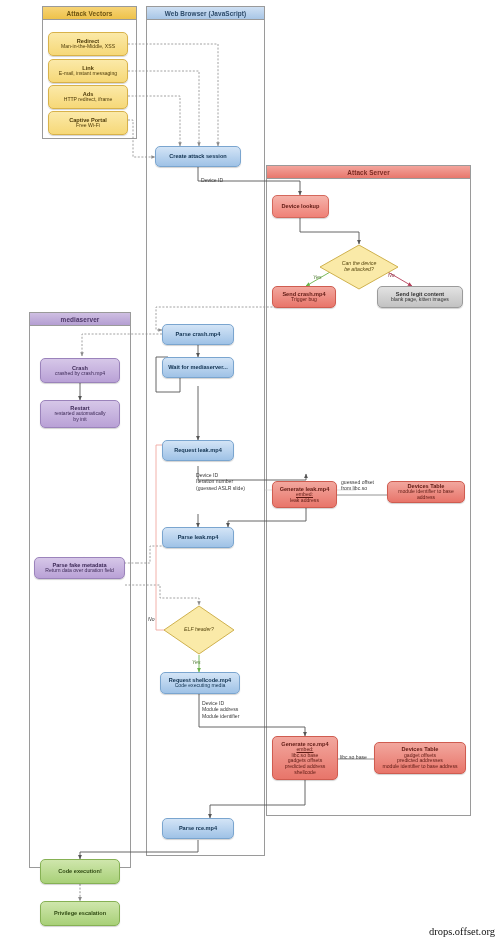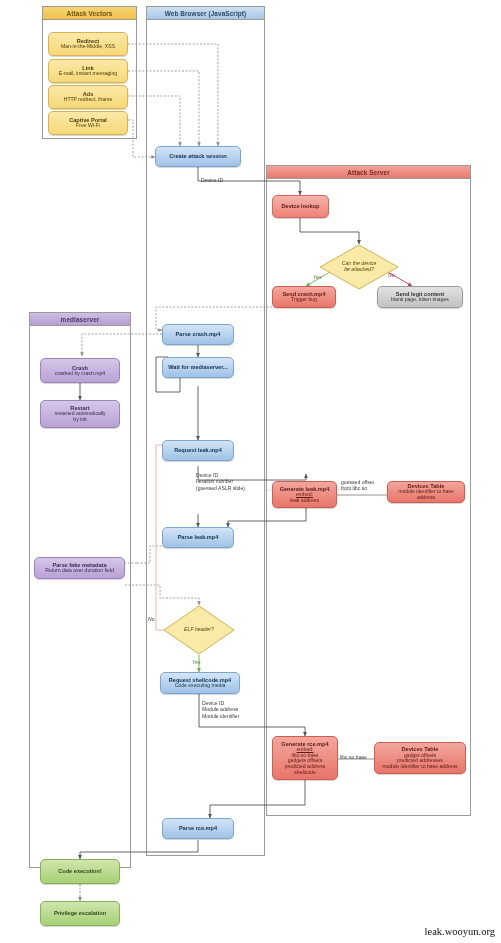--- a/index.html
+++ b/index.html
@@ -282,15 +282,15 @@
   <div class="elabel it" style="left:148px;top:616px;color:#333;">No</div>
 
   <div class="elabel it" style="left:192px;top:659px;color:#4f7a33;">Yes</div>
 
   <div class="elabel" style="left:202px;top:700px;">Device ID
 Module address
 Module identifier</div>
 
   <div class="elabel" style="left:340px;top:754px;">libc.so base</div>
 
-  <div class="wm">leak.wooyun.org</div>
+  <div class="wm">drops.offset.org</div>
 
 </div>
 
 </body></html>

